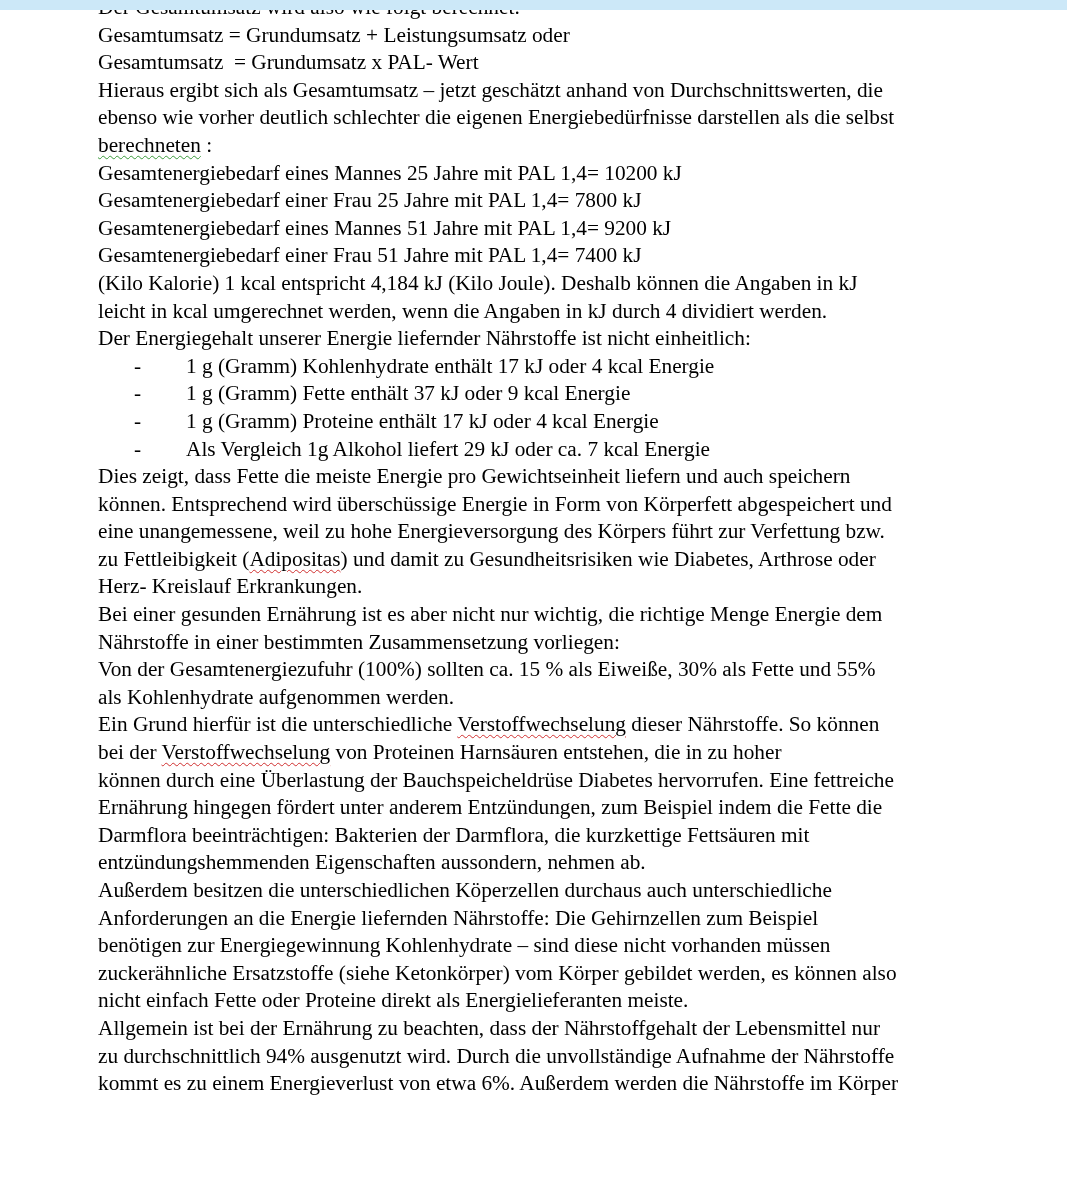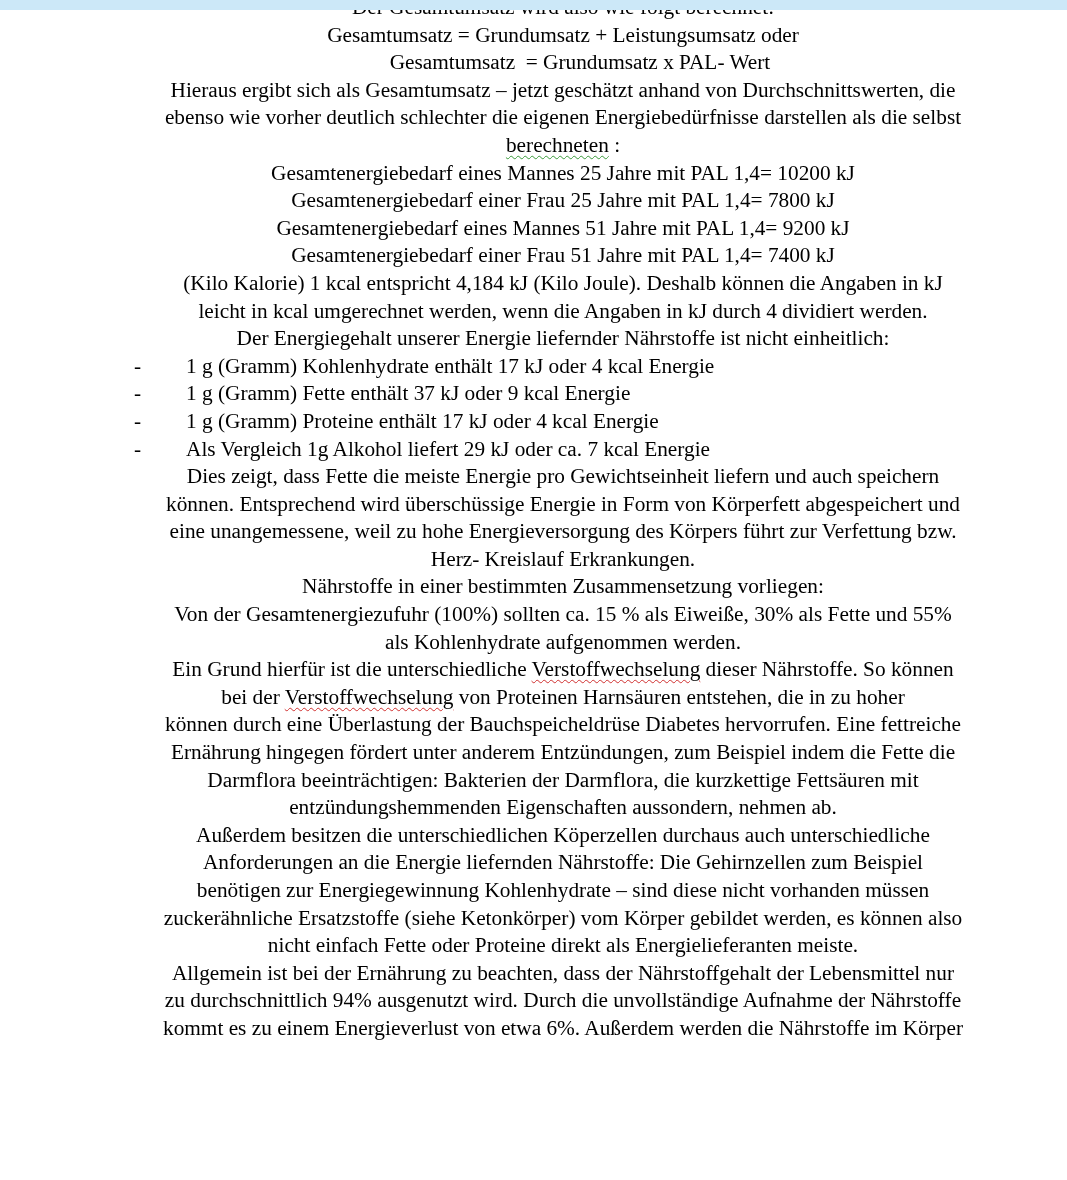--- a/index.html
+++ b/index.html
@@ -11,33 +11,33 @@
   }
   .topbar {
     position: absolute; left: 0; top: 0; width: 1067px; height: 10px;
     background: #cce8f8; z-index: 2;
   }
   .page {
     position: absolute; left: 98px; top: -6px; width: 930px;
     font-size: 21.3px; line-height: 27.6px;
     white-space: nowrap;
   }
-  .line { display: block; height: 27.6px; text-align: center; }
+  .line { display: block; height: 27.6px; }
   .bullet { display: block; height: 27.6px; position: relative; }
   .bullet .dash { position: absolute; left: 36px; }
   .bullet .btext { position: absolute; left: 88px; }
   .spell-red {
     text-decoration: underline wavy #d03030;
     text-decoration-thickness: 1px; text-underline-offset: 3px;
   }
   .spell-green {
     text-decoration: underline wavy #3a9a3a;
     text-decoration-thickness: 1px; text-underline-offset: 3px;
   }
-  .pre { white-space: pre; margin-left: 34px; }
+  .pre { white-space: pre; }
 </style>
 </head>
 <body>
 
 <div class="topbar"></div>
 
 <div class="page">
   <span class="line">Der Gesamtumsatz wird also wie folgt berechnet:</span>
   <span class="line">Gesamtumsatz = Grundumsatz + Leistungsumsatz oder</span>
   <span class="line pre">Gesamtumsatz  = Grundumsatz x PAL- Wert</span>
@@ -67,22 +67,24 @@
       <span class="btext">1 g (Gramm) Proteine enthält 17 kJ oder 4 kcal Energie</span>
     </span>
   <span class="bullet">
       <span class="dash">-</span>
       <span class="btext">Als Vergleich 1g Alkohol liefert 29 kJ oder ca. 7 kcal Energie</span>
     </span>
 
   <span class="line">Dies zeigt, dass Fette die meiste Energie pro Gewichtseinheit liefern und auch speichern</span>
   <span class="line">können. Entsprechend wird überschüssige Energie in Form von Körperfett abgespeichert und</span>
   <span class="line">eine unangemessene, weil zu hohe Energieversorgung des Körpers führt zur Verfettung bzw.</span>
+  <span class="line"><span>zu Fettleibigkeit (</span><span class="spell-red">Adipositas</span><span>) und damit zu Gesundheitsrisiken wie Diabetes, Arthrose oder</span></span>
   <span class="line">Herz- Kreislauf Erkrankungen.</span>
 
+  <span class="line">Bei einer gesunden Ernährung ist es aber nicht nur wichtig, die richtige Menge Energie dem</span>
   <span class="line">Nährstoffe in einer bestimmten Zusammensetzung vorliegen:</span>
   <span class="line">Von der Gesamtenergiezufuhr (100%) sollten ca. 15 % als Eiweiße, 30% als Fette und 55%</span>
   <span class="line">als Kohlenhydrate aufgenommen werden.</span>
 
   <span class="line"><span>Ein Grund hierfür ist die unterschiedliche </span><span class="spell-red">Verstoffwechselung</span><span> dieser Nährstoffe. So können</span></span>
   <span class="line"><span>bei der </span><span class="spell-red">Verstoffwechselung</span><span> von Proteinen Harnsäuren entstehen, die in zu hoher</span></span>
   <span class="line">können durch eine Überlastung der Bauchspeicheldrüse Diabetes hervorrufen. Eine fettreiche</span>
   <span class="line">Ernährung hingegen fördert unter anderem Entzündungen, zum Beispiel indem die Fette die</span>
   <span class="line">Darmflora beeinträchtigen: Bakterien der Darmflora, die kurzkettige Fettsäuren mit</span>
   <span class="line">entzündungshemmenden Eigenschaften aussondern, nehmen ab.</span>

